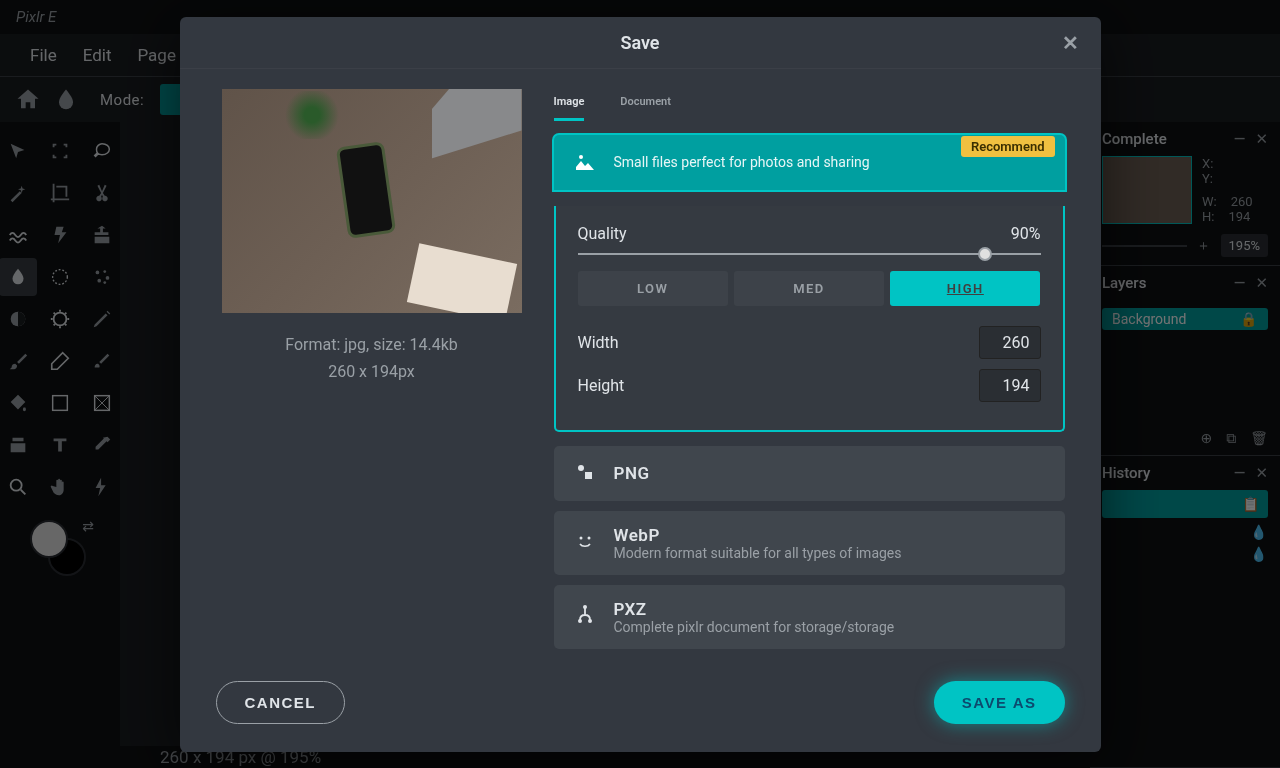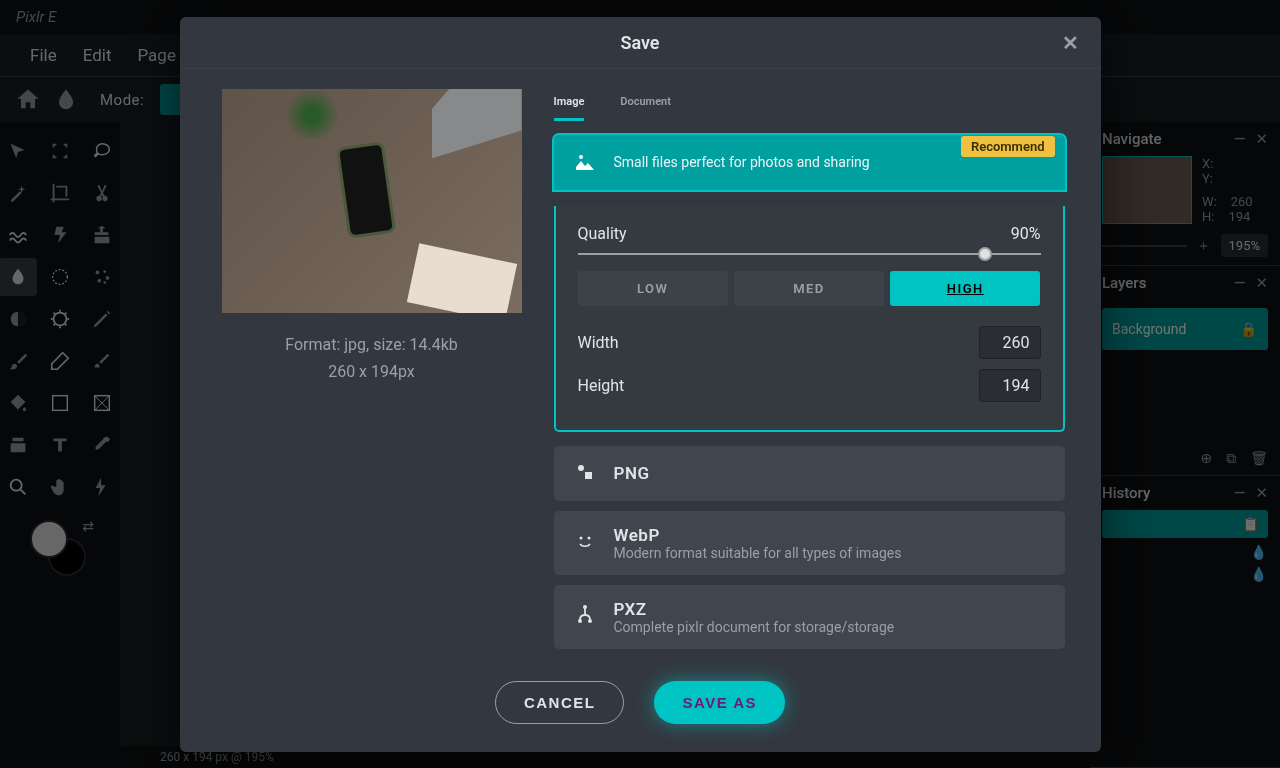--- a/index.html
+++ b/index.html
@@ -125,21 +125,21 @@
   .canvas {
     position: absolute;
     left: 150px; top: 100px;
     width: 520px; height: 400px;
     background: #6d5f54;
     border: 1px solid #000;
   }
   .statusbar {
     position: absolute; bottom: 0; left: 0;
     height: 22px; padding: 0 40px;
-    font-size: 12px; color: var(--text-dim);
+    font-size: 17px; color: var(--text-dim);
     display: flex; align-items: center;
     background: var(--bg-darker);
     width: 100%;
   }
   
   .rightcol {
     width: 190px;
     background: var(--bg-darker);
     display: flex; flex-direction: column;
   }
@@ -172,21 +172,21 @@
   }
   .zoom-val {
     background: var(--bg-panel);
     padding: 4px 8px; border-radius: 3px;
     font-size: 13px; color: var(--text);
     min-width: 46px; text-align: center;
   }
   .layer-row {
     background: var(--teal-dark);
     color: #fff;
-    padding: 13px 10px;
+    padding: 3px 10px;
     border-radius: 3px;
     display: flex; justify-content: space-between; align-items: center; margin-top: 16px;
   }
   .layer-actions {
     display: flex; gap: 14px; justify-content: flex-end;
     margin-top: 100px; color: var(--text-dim);
   }
   .history-row {
     background: var(--teal-dark); color: #fff;
     padding: 6px 8px; border-radius: 3px;
@@ -318,52 +318,52 @@
   .quality-btns {
     display: flex; gap: 6px; margin-bottom: 20px;
   }
   .qbtn {
     flex: 1; padding: 10px 0; text-align: center;
     background: #3d4249;
     color: var(--text-dim);
     font-size: 13px; letter-spacing: 1.5px; font-weight: 600;
     border-radius: 3px; cursor: pointer;
   }
-  .qbtn.active { background: var(--teal); color: #000000; text-decoration: underline; }
+  .qbtn.active { background: var(--teal); color: #404040; text-decoration: underline; }
   .dim-row {
     display: flex; justify-content: space-between; align-items: center;
     margin-bottom: 10px;
     font-size: 16px;
   }
   .dim-input {
     width: 62px; background: #2a2e33;
     border: 1px solid #222; border-radius: 3px;
     color: var(--text); text-align: right;
     padding: 6px 10px; font-size: 16px;
     font-family: inherit;
   }
   .modal-footer {
-    display: flex; justify-content: center; gap: 30px;
+    display: flex; justify-content: space-between; gap: 30px;
     padding: 22px 36px 4px;
   }
   .btn {
     padding: 12px 28px;
     border-radius: 24px;
     font-size: 15px; font-weight: 700; letter-spacing: 1.5px;
     cursor: pointer;
     border: none;
   }
   .btn-cancel {
     background: transparent;
     border: 1.5px solid var(--text-dim);
     color: var(--text);
   }
   .btn-primary {
     background: var(--teal);
-    color: #701a75;
+    color: #0c4a6e;
     box-shadow: 0 0 18px rgba(0,196,196,0.55);
   }
 </style>
 </head>
 <body>
 
 <div class="titlebar">
   <span>Pixlr E</span>
 </div>
 
@@ -552,21 +552,21 @@
   <div class="canvas-area">
     <div class="canvas"></div>
     <div class="statusbar">
       <span>260 x 194 px @ 195%</span>
     </div>
   </div>
 
   <div class="rightcol">
     <div class="panel">
       <div class="panel-header">
-        <span>Navigate</span>
+        <span>Complete</span>
         <span class="panel-ctrls">
           <span>—</span>
           <span>✕</span>
         </span>
       </div>
       <div class="nav-row">
         <div class="nav-thumb"></div>
         <div class="nav-coords">
           <div>
               <span>X:</span>

